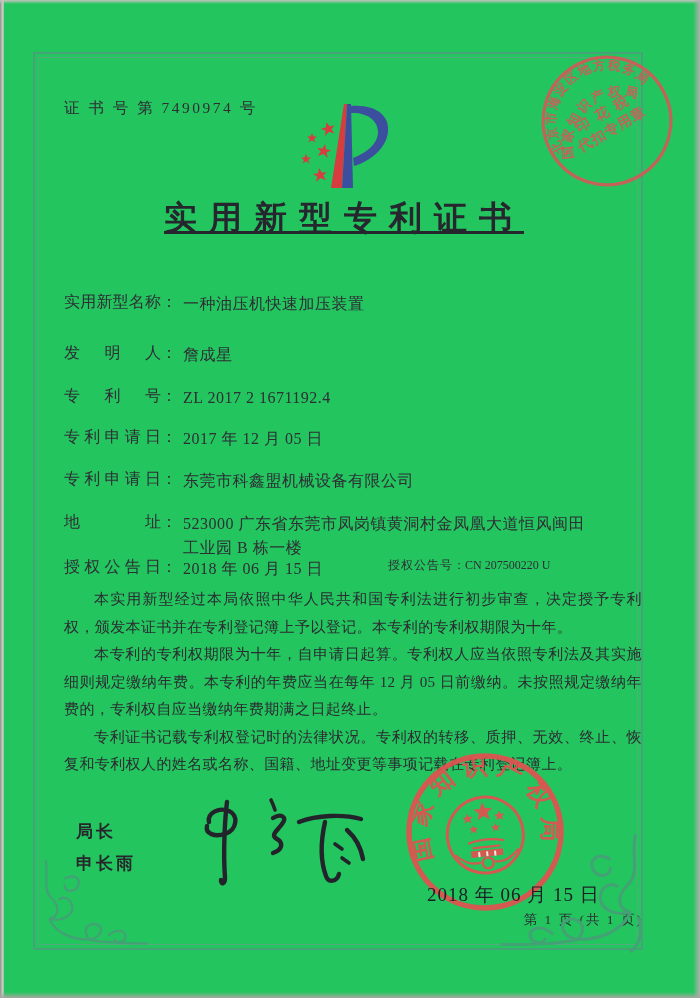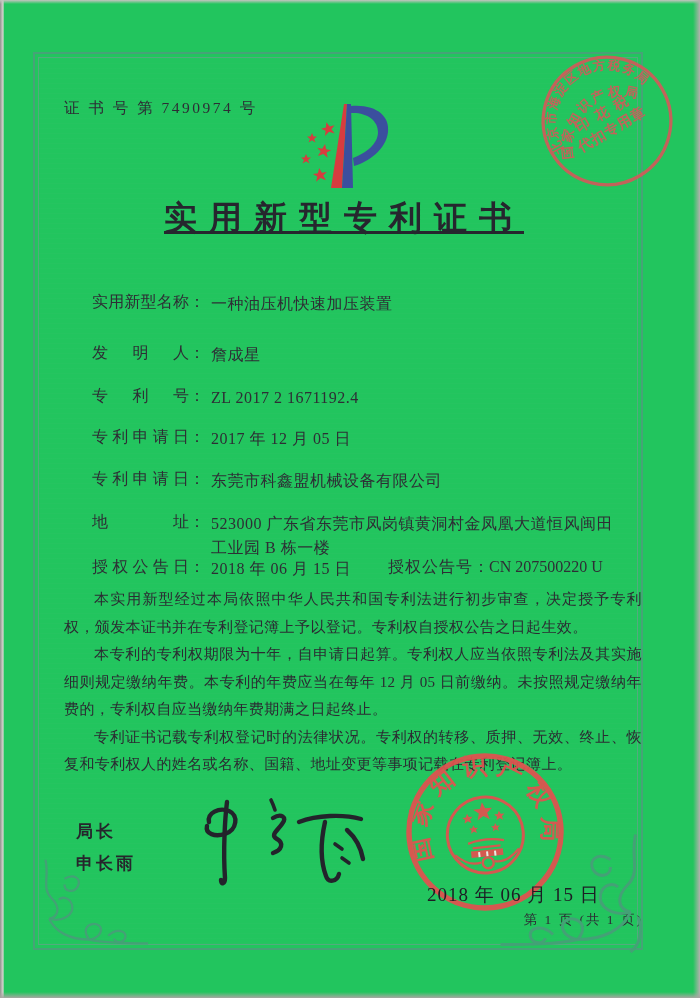--- a/index.html
+++ b/index.html
@@ -33,30 +33,30 @@
   .cert-number{left:64px;top:98px;font-size:15.5px;letter-spacing:2.5px;color:#2d2d35;}
   .logo{left:298px;top:100px;width:102px;height:92px;}
   .title{
     left:33px;top:196px;width:610px;text-align:center;
     font-size:33px;font-weight:bold;letter-spacing:12px;text-indent:12px;
     color:#26262e;
     text-decoration:underline;
   }
   .tax-stamp{left:526px;top:40px;width:162px;height:162px;opacity:.88;}
 
-  .field-row{left:64px;font-size:16px;color:#2e2e35;display:flex;align-items:flex-start;margin-left:28px;}
+  .field-row{left:64px;font-size:16px;color:#2e2e35;display:flex;align-items:flex-start;}
   .field-label{
     display:inline-block;width:97px;flex:0 0 97px;
     text-align:justify;text-align-last:justify;
   }
   .field-colon{flex:0 0 auto;margin-right:6px;}
   .field-value{letter-spacing:.5px;white-space:pre-line;max-width:460px;line-height:24px;}
 
   .grant-left{left:64px;top:557px;}
-  .grant-right{left:388px;top:557px;font-size:16px;color:#2e2e35;}
+  .grant-right{left:388px;top:557px;font-size:12px;color:#2e2e35;}
   .grant-right .glabel{letter-spacing:1px;}
 
   .paragraphs{
     left:64px;top:586px;width:578px;
     font-size:15px;line-height:27.5px;color:#2b2b32;
     text-align:justify;letter-spacing:.4px;
   }
   .paragraphs p{margin:0;text-indent:2em;}
 
   .director{left:76px;font-family:"Liberation Sans","DejaVu Sans",sans-serif;
@@ -157,21 +157,21 @@
   <div class="abs field-row grant-left">
     <span class="field-label">授权公告日</span>
       <span class="field-colon">：</span>
       <span class="field-value">2018 年 06 月 15 日</span>
   </div>
   <div class="abs grant-right">
     <span class="glabel">授权公告号</span><span>：</span><span>CN 207500220 U</span>
   </div>
 
   <div class="abs paragraphs">
-    <p>本实用新型经过本局依照中华人民共和国专利法进行初步审查，决定授予专利权，颁发本证书并在专利登记簿上予以登记。专利权自授权公告之日起生效。</p>
+    <p>本实用新型经过本局依照中华人民共和国专利法进行初步审查，决定授予专利权，颁发本证书并在专利登记簿上予以登记。本专利的专利权期限为十年。</p>
     <p>本专利的专利权期限为十年，自申请日起算。专利权人应当依照专利法及其实施细则规定缴纳年费。本专利的年费应当在每年 12 月 05 日前缴纳。未按照规定缴纳年费的，专利权自应当缴纳年费期满之日起终止。</p>
     <p>专利证书记载专利权登记时的法律状况。专利权的转移、质押、无效、终止、恢复和专利权人的姓名或名称、国籍、地址变更等事项记载在专利登记簿上。</p>
   </div>
 
   <div class="abs director director-title">局长</div>
   <div class="abs director director-name">申长雨</div>
 
   <svg class="abs signature" viewBox="0 0 198 98" fill="none" stroke="#23232b" stroke-width="4.4" stroke-linecap="round" stroke-linejoin="round">
     <path d="M42,10 C40,26 38,58 40,86 C40,92 36,93 36,88"></path>
     <path d="M24,30 C22,21 34,15 44,19 C54,23 52,38 40,42 C30,45 20,42 22,34"></path>

